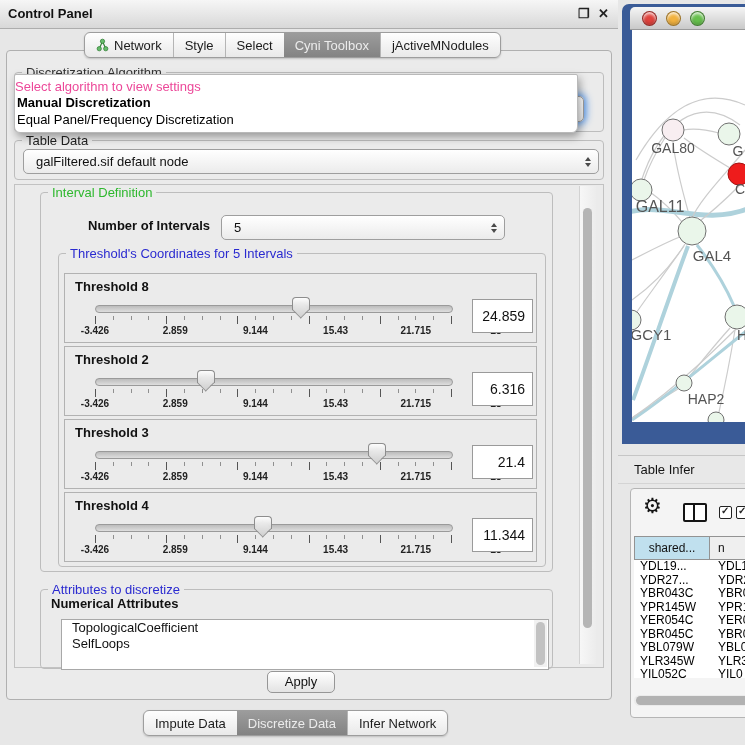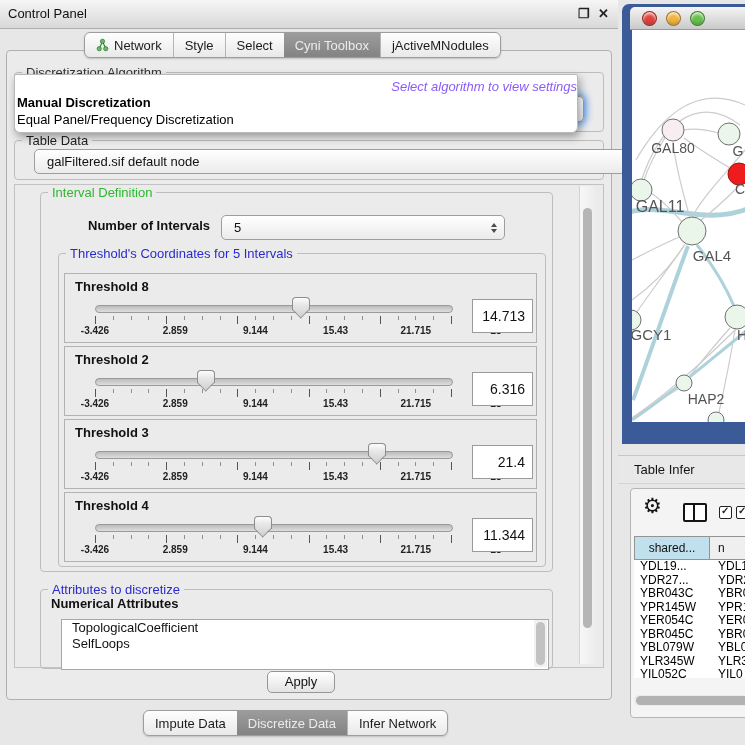--- a/index.html
+++ b/index.html
@@ -1,21 +1,21 @@
 <!DOCTYPE html>
 <html style="--green: #2eb82e; --blue: #2a2ad0; --selTab: #838383; --frame: #3a5b97; --hdrSel: #c0e0ee; --focus: rgba(86,152,235,0.95);"><head>
 <meta charset="utf-8">
 <style>
   html,body{margin:0;padding:0;width:745px;height:745px;overflow:hidden;
     font-family:"Liberation Sans",sans-serif;background:#e7e7e7;}
   #root{position:absolute;inset:0;width:745px;height:745px;}
   
   #titlebar{position:absolute;left:0;top:0;width:618px;height:28px;
     background:linear-gradient(#f6f6f6,#d8d8d8);border-bottom:1px solid #adadad;}
-  #titlebar .wtitle{position:absolute;left:8px;top:0;line-height:28px;font-size:13px;color:#111;}
+  #titlebar .wtitle{position:absolute;left:8px;top:0;line-height:28px;font-size:13px;color:#111;font-weight:bold;}
   .wbtn{position:absolute;top:0;line-height:28px;font-size:13px;font-weight:bold;color:#222;cursor:default;}
   #content-panel{position:absolute;left:6px;top:50px;width:604px;height:648px;
     background:#ebebeb;border:1px solid #b0b0b0;border-radius:4px;}
   
   .seg{position:absolute;display:flex;height:24px;border:1px solid #9d9d9d;border-radius:6px;
     overflow:hidden;background:linear-gradient(#fefefe,#e9e9e9);box-shadow:0 1px 2px rgba(0,0,0,.18);z-index:20;}
   .seg-item{display:flex;align-items:center;gap:5px;padding:0 11px;font-size:13px;color:#1c1c1c;
     border-left:1px solid #b5b5b5;white-space:nowrap;}
   .seg-item:first-child{border-left:none;}
   .seg-item.sel{background:linear-gradient(#9c9c9c,var(--selTab));color:#ececec;border-left:none;}
@@ -32,21 +32,21 @@
     border-radius:5px;font-size:13px;color:#111;}
   .combo .ctext{position:absolute;left:12px;top:0;bottom:0;display:flex;align-items:center;white-space:nowrap;}
   .stepper{position:absolute;right:7px;top:50%;transform:translateY(-50%);display:flex;flex-direction:column;align-items:center;gap:2px;}
   .arrU{width:0;height:0;border-left:3.5px solid transparent;border-right:3.5px solid transparent;border-bottom:4.5px solid #4a4a4a;}
   .arrD{width:0;height:0;border-left:3.5px solid transparent;border-right:3.5px solid transparent;border-top:4.5px solid #4a4a4a;}
   #algo-combo{left:22px;top:96px;width:560px;height:24px;z-index:30;
     box-shadow:0 0 7px 2.5px var(--focus);}
   
   #algo-popup{position:absolute;left:14px;top:74px;width:562px;height:57px;background:#fff;
     border:1px solid #b9b9b9;border-radius:2px 2px 6px 6px;box-shadow:2px 4px 9px rgba(0,0,0,.35);z-index:40;}
-  .popup-prompt{position:absolute;top:4px;left:0;right:0;text-align:right;color:#8b5cf6;font-size:13px;font-style:italic;}
+  .popup-prompt{position:absolute;top:4px;left:0;right:0;text-align:left;color:#ec4899;font-size:13px;}
   .popup-item{position:absolute;left:2px;font-size:13px;color:#000;white-space:nowrap;}
   .popup-item.sel{font-weight:bold;}
   
   #scrollpane{position:absolute;left:14px;top:184px;width:588px;height:482px;border:1px solid #c2c2c2;background:#ebebeb;}
   #vscroll{position:absolute;left:579px;top:186px;width:16px;height:478px;
     background:linear-gradient(to right,#f7f7f7,#ececec);border-left:1px solid #d2d2d2;}
   #vscroll .thumbV{position:absolute;left:3px;width:9px;top:22px;height:420px;background:#b5b5b5;border-radius:5px;}
   
   .th-panel{position:absolute;left:5px;width:471px;height:68px;background:#ebebeb;border:1px solid #b2b2b2;}
   .th-label{position:absolute;left:10px;top:5px;font-weight:bold;font-size:13px;color:#111;}
@@ -155,21 +155,21 @@
   </div>
 
   <div id="algo-popup">
     <div class="popup-prompt">Select algorithm to view settings</div>
   <div class="popup-item sel" style="top: 20px;">Manual Discretization</div>
       <div class="popup-item" style="top: 37px;">Equal Panel/Frequency Discretization</div>
     </div>
 
   <div class="group" style="left:14px;top:140px;width:588px;height:38px;">
     <span class="gtitle" style="color:#222;">Table Data</span>
-    <div class="combo" style="left:19px;top:8px;width:574px;height:23px;padding-left:32px;">
+    <div class="combo" style="left:8px;top:8px;width:574px;height:23px;">
       <span class="ctext">galFiltered.sif default node</span>
       <span class="stepper">
           <span class="arrU"></span>
           <span class="arrD"></span>
         </span>
     </div>
   </div>
 
   <div id="scrollpane"></div>
   <div id="vscroll">
@@ -217,21 +217,21 @@
               <div class="tick major" style="left: 100%;"></div>
             </div>
     <div class="th-labs">
               <span class="ticklab" style="left: 0%;">-3.426</span>
               <span class="ticklab" style="left: 20%;">2.859</span>
               <span class="ticklab" style="left: 40%;">9.144</span>
               <span class="ticklab" style="left: 60%;">15.43</span>
               <span class="ticklab" style="left: 80%;">21.715</span>
               <span class="ticklab" style="left: 100%;">28</span>
             </div>
-    <div class="th-value">14.713</div>
+    <div class="th-value">24.859</div>
   </div>
 
   <div class="th-panel" style="top: 92px;">
     <div class="th-label">Threshold 2</div>
     <div class="th-track"></div>
     <div class="th-thumb" style="left: 132.359px;"></div>
     <div class="th-ticks">
               <div class="tick major" style="left: 0%;"></div>
               <div class="tick" style="left: 5%;"></div>
               <div class="tick" style="left: 10%;"></div>

